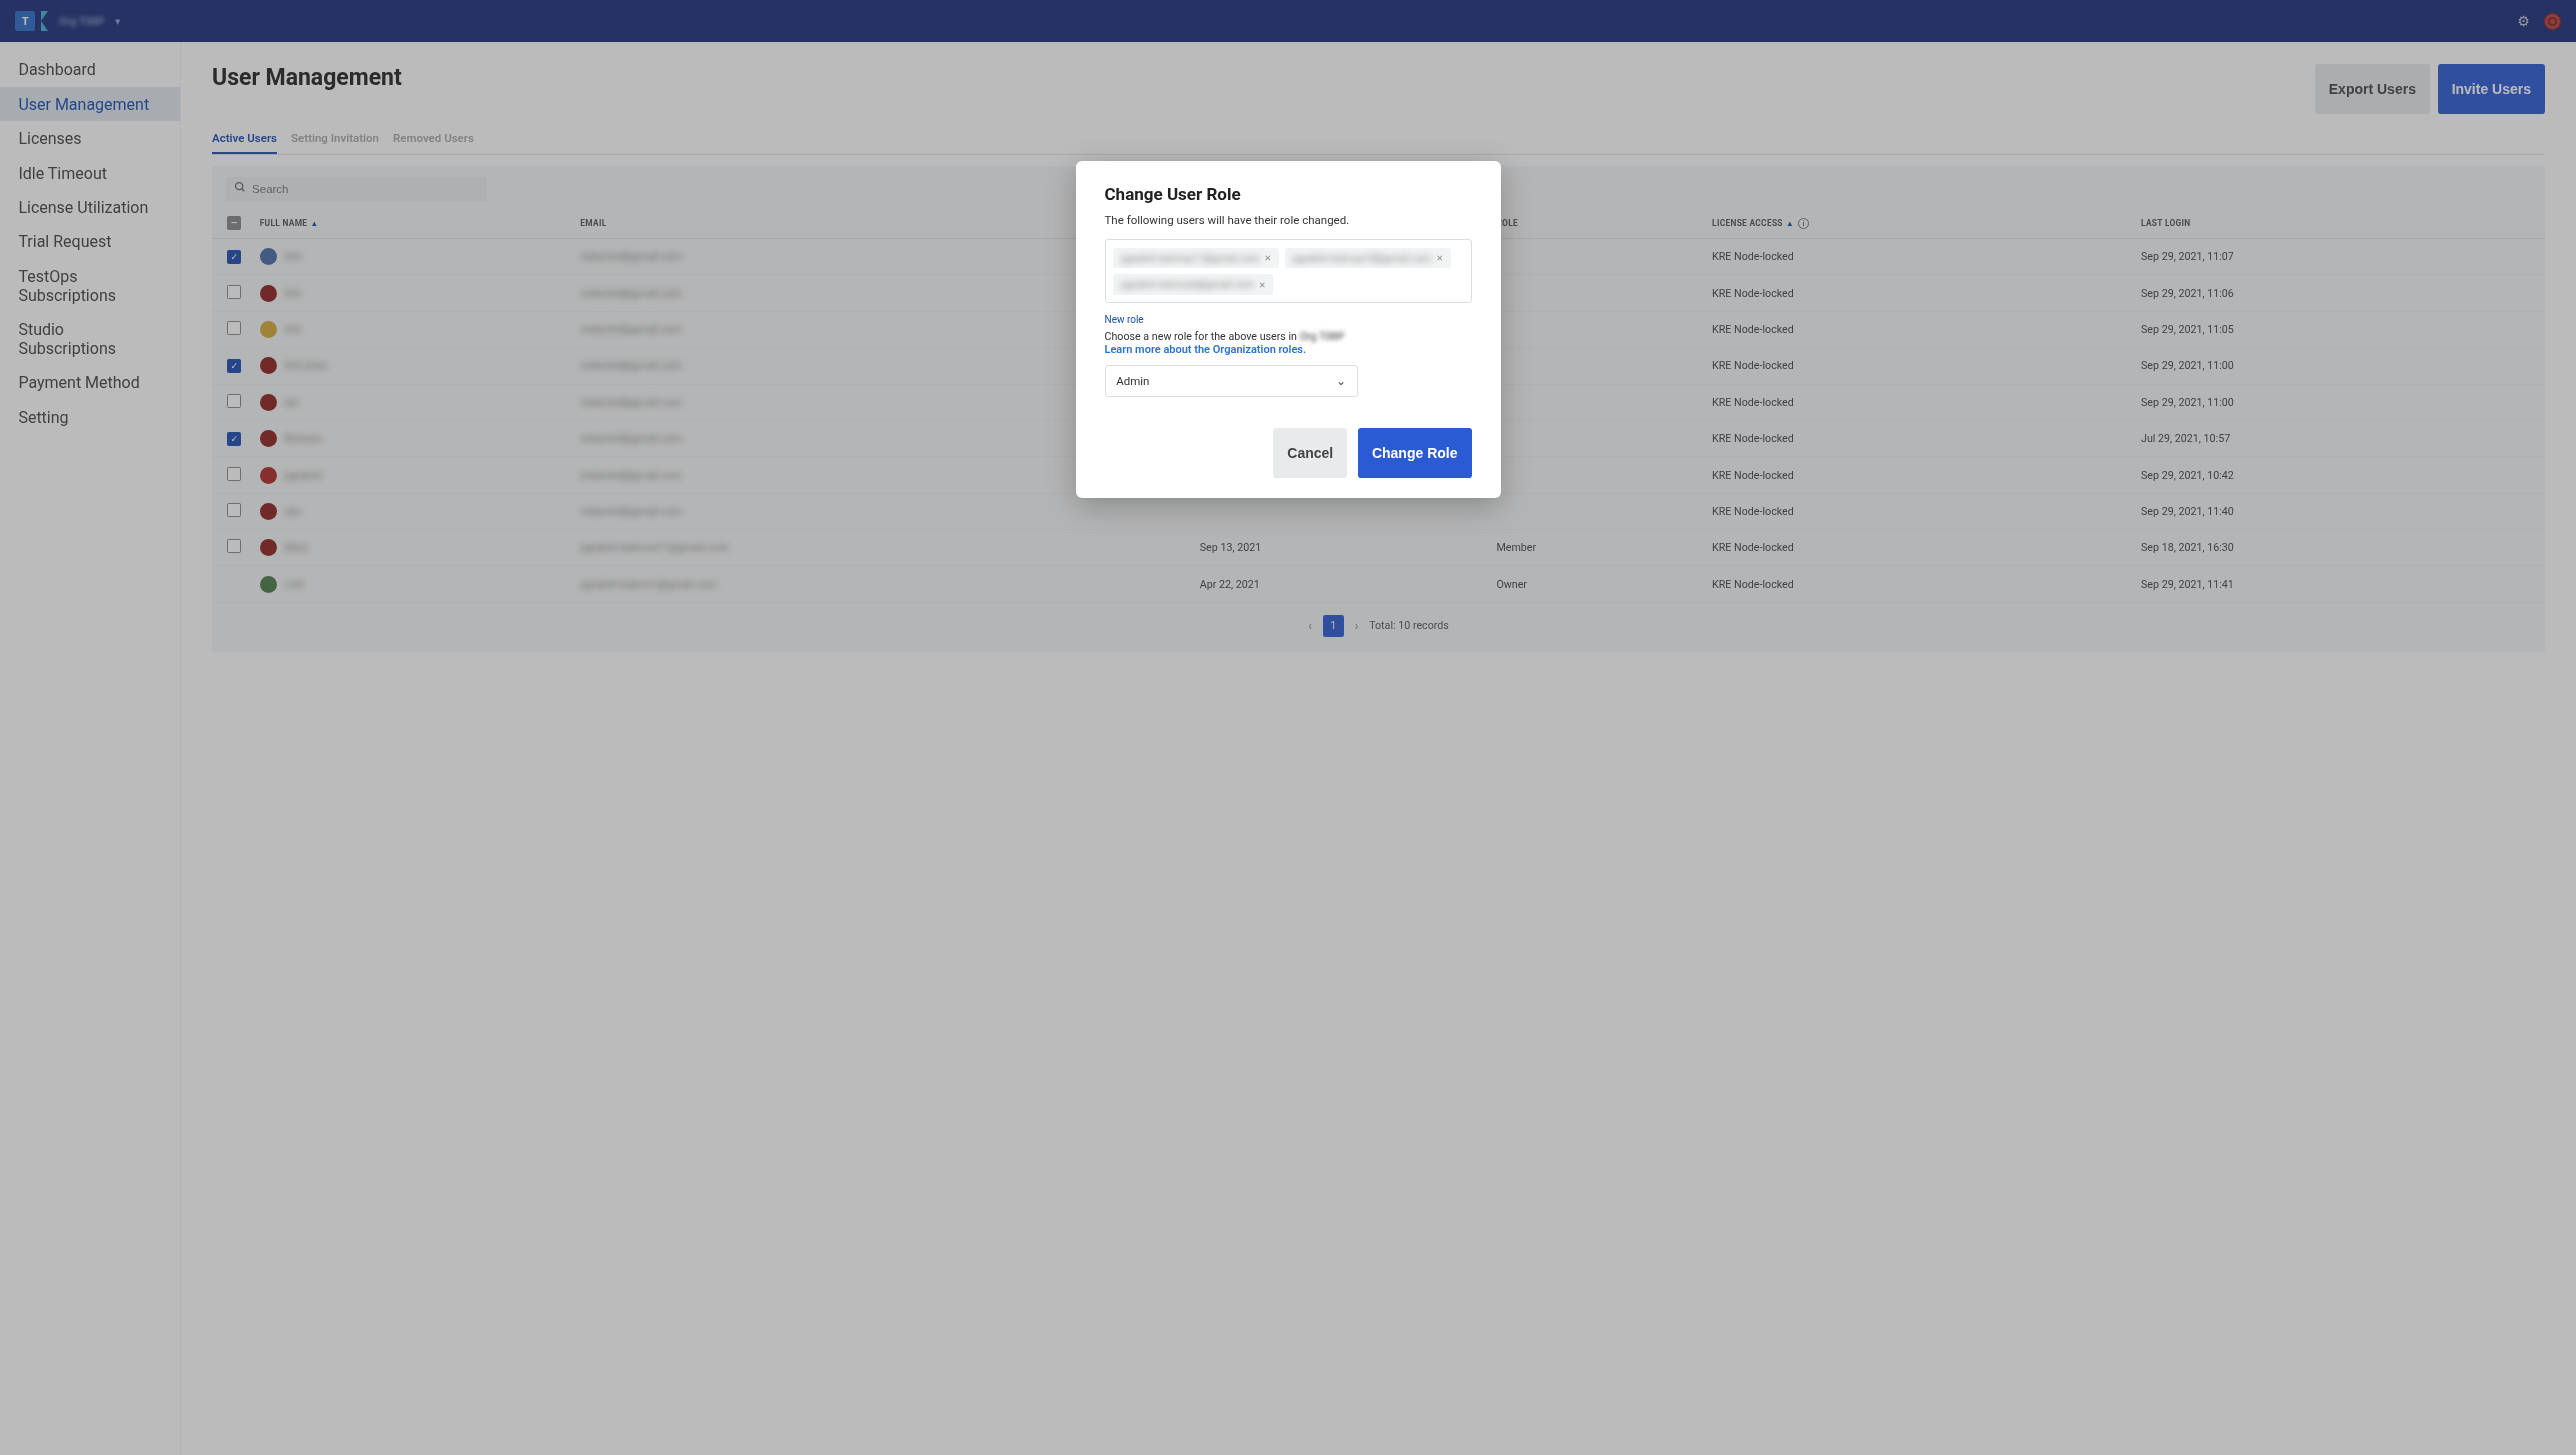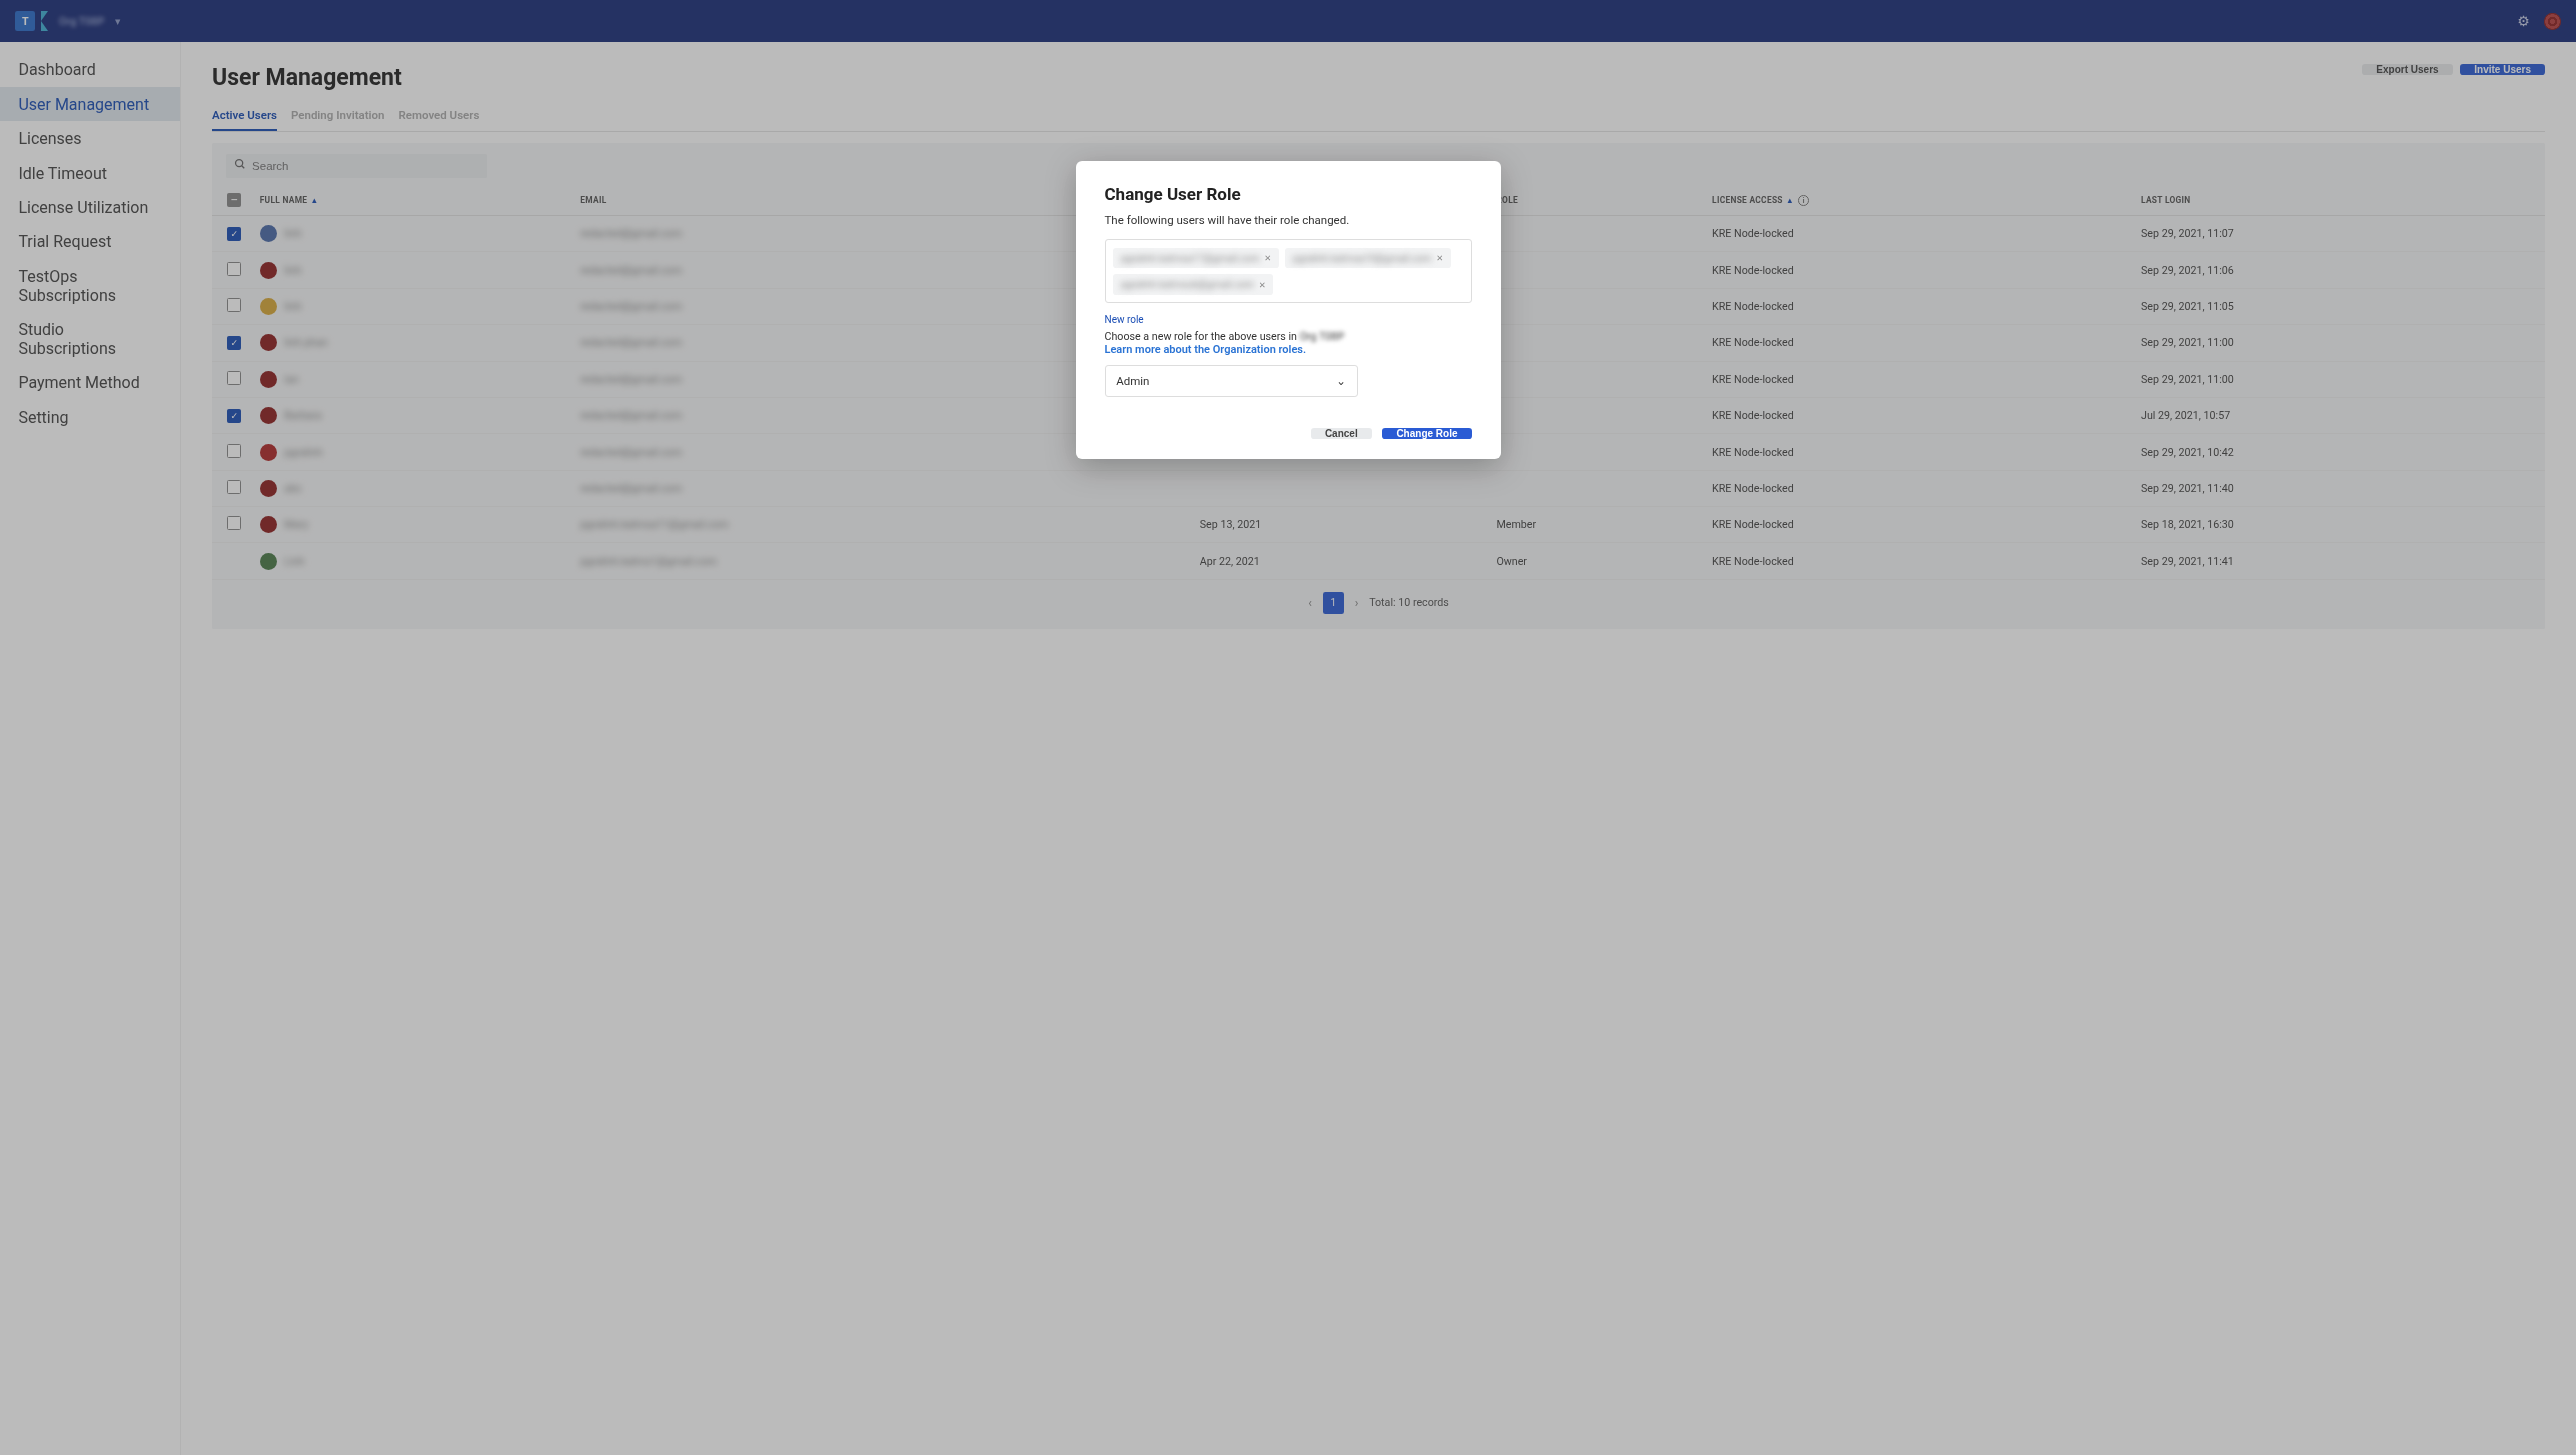--- a/index.html
+++ b/index.html
@@ -22,21 +22,21 @@
 
 .sidebar { width: 181px; background: #fff; padding-top: 10.7px; border-right: 0.8px solid #f2f2f2; }
 .sidebar-item { padding: 7.7px 18.4px; color: #444; cursor: pointer; font-size: 16px; }
 .sidebar-item.active { background: #e0e8ef; color: #1a4db4; }
 
 
 .main { flex: 1; padding: 21.5px 31px; background: #fff; overflow: auto; }
 .page-head { display: flex; justify-content: space-between; align-items: flex-start; }
 .page-title { font-size: 23px; font-weight: 700; color: #222; }
 .btns { display: flex; gap: 7.7px; }
-.btn { padding: 0 14px; border-radius: 3.1px; border: none; font-size: 10px; font-weight: 600; cursor: pointer; }
+.btn { padding: 17px 14px; border-radius: 3.1px; border: none; font-size: 14px; font-weight: 600; cursor: pointer; }
 .btn-secondary { background: #e8eaec; color: #444; }
 .btn-primary { background: #2a5bd4; color: #fff; }
 
 
 .tabs { display: flex; gap: 14px; margin-top: 17px; border-bottom: 0.8px solid #e4e4e4; }
 .tab { padding: 0 0 7.7px 0; font-size: 11.5px; font-weight: 600; color: #aaa; cursor: pointer; }
 .tab.active { color: #1a4db4; border-bottom: 2.3px solid #1a4db4; }
 
 
 .table-wrap { background: #f5f6f7; margin-top: 10.7px; padding: 10.7px 0 15.3px; border-radius: 1.5px; }
@@ -113,21 +113,21 @@
     <div class="page-head">
       <h1 class="page-title">User Management</h1>
       <div class="btns">
         <button class="btn btn-secondary">Export Users</button>
         <button class="btn btn-primary">Invite Users</button>
       </div>
     </div>
 
     <div class="tabs" id="tabs">
         <div class="tab active">Active Users</div>
-        <div class="tab">Pending Invitation</div>
+        <div class="tab">Setting Invitation</div>
         <div class="tab">Removed Users</div>
       </div>
 
     <div class="table-wrap">
       <div class="search-row">
         <div class="search">
           <span class="search-icon">
             <svg width="12.3" height="12.3" viewBox="0 0 24 24" fill="none" stroke="currentColor" stroke-width="2.5">
                 <circle cx="10" cy="10" r="7"></circle>
                 <line x1="20" y1="20" x2="15" y2="15"></line>

